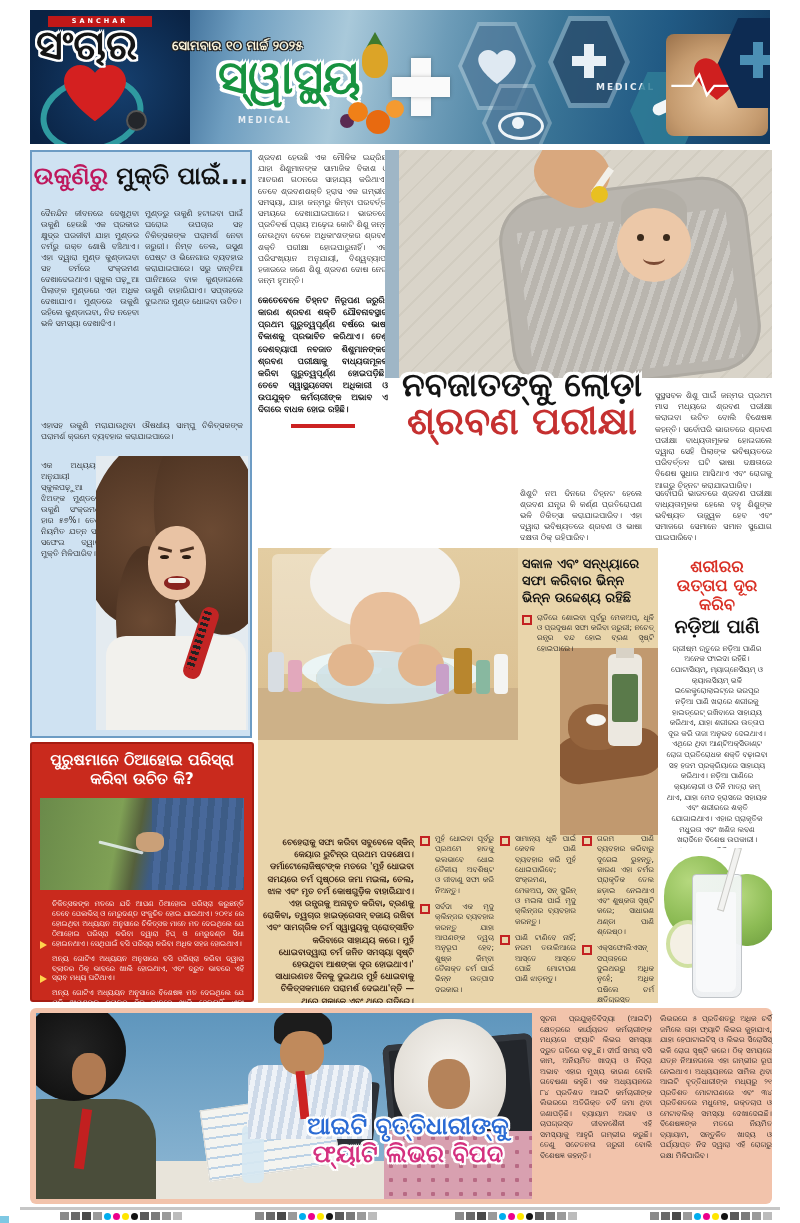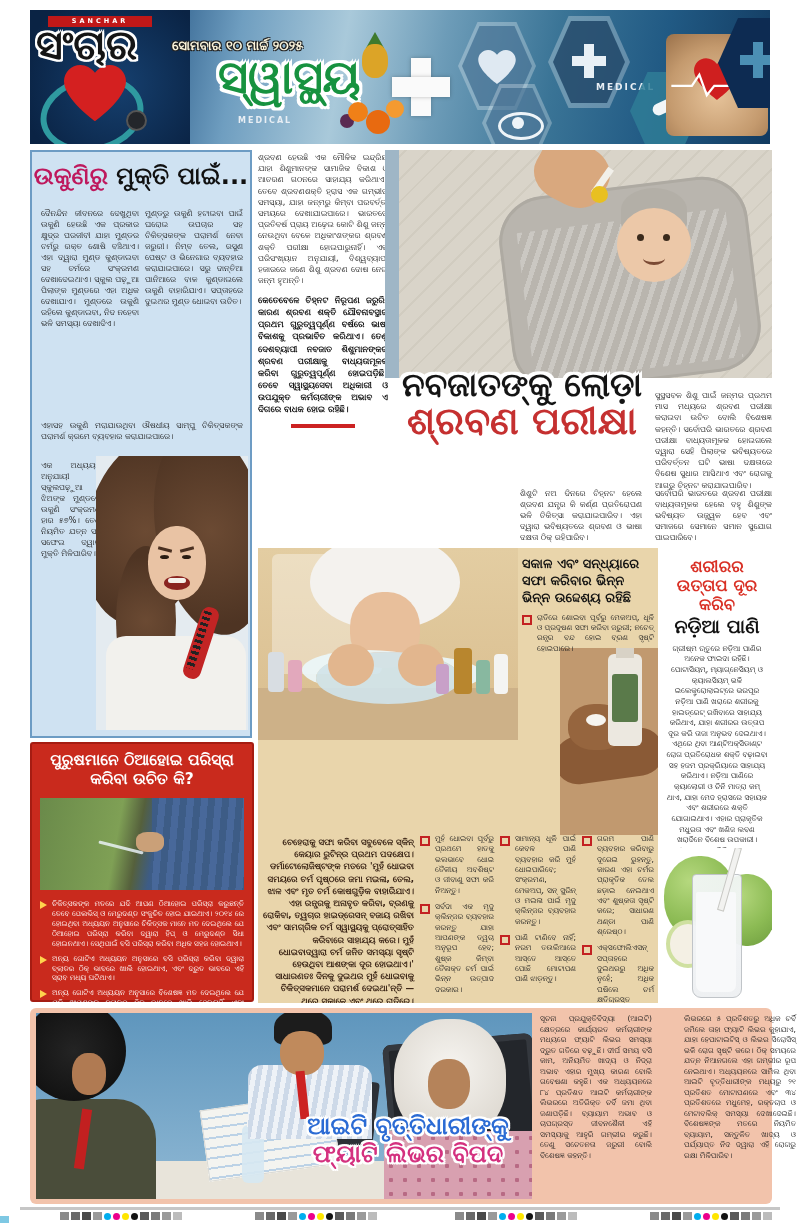--- a/index.html
+++ b/index.html
@@ -168,21 +168,21 @@
   #gwater{left:34px;top:44px;width:40px;height:100px;background:#f8f9fa;border-radius:2px 2px 7px 7px;}
   #straw{left:64px;top:-2px;width:5px;height:64px;background:#f2f2f0;border:1px solid #c8c8c4;transform:rotate(16deg);}
   
   #redbox{left:30px;top:742px;width:224px;height:260px;background:#c92a1d;border:2px solid #a51c12;border-radius:3px;box-sizing:border-box;}
   #red-head{margin-top:7px;text-align:center;color:#fff;font-size:15.5px;font-weight:bold;line-height:1.25;}
   #red-photo{left:8px;top:54px;width:204px;height:92px;overflow:hidden;
     background:linear-gradient(100deg,#6a8a4a 0%,#7fa055 38%,#55603c 48%,#3d5c86 56%,#48689a 100%);}
   #jeans{left:112px;top:0;width:92px;height:92px;background:repeating-linear-gradient(95deg,#3d5c86 0 7px,#48689a 7px 14px);}
   #jhand{left:96px;top:34px;width:28px;height:20px;background:#caa078;border-radius:40%;}
   #stream{left:58px;top:48px;width:46px;height:3px;background:rgba(240,248,255,.8);border-radius:2px;transform:rotate(14deg);}
-  .redli{display:flex;margin:5px 8px 0 8px;}
+  .redli{display:flex;margin:5px 8px 0 8px;align-items:flex-end;}
   .redli .ar{flex:0 0 auto;width:0;height:0;border-top:4px solid transparent;border-bottom:4px solid transparent;border-left:7px solid #ffd34d;margin:2px 5px 0 0;}
   .redli .tx{color:#fff;font-size:7.3px;line-height:1.36;text-align:justify;}
   
   #itsec{left:30px;top:1008px;width:742px;height:196px;background:#f2c3ab;border-radius:6px;}
   #it-photo{left:6px;top:5px;width:496px;height:186px;overflow:hidden;background:linear-gradient(#5f96bd,#8fb8d4);}
   #it-desk{left:0;top:148px;width:496px;height:38px;background:#e8e4da;}
   #mon1{left:352px;top:26px;width:150px;height:142px;background:#23262b;border-radius:8px;transform:rotate(-5deg);box-shadow:inset 0 0 0 6px #34383e;}
   #mon2{left:248px;top:64px;width:92px;height:70px;background:#2c3036;border-radius:4px;transform:rotate(7deg);}
   #papers{left:168px;top:88px;width:132px;height:72px;background:#f4f4f0;transform:rotate(-8deg);
     box-shadow:inset 0 0 0 1px #d8d8d4;background-image:repeating-linear-gradient(#f4f4f0 0 8px,#bcd2e6 8px 10px);}
@@ -201,21 +201,21 @@
   #p3face{left:392px;top:46px;width:42px;height:50px;background:#b5835a;border-radius:45%;}
   #p3dress{left:348px;top:118px;width:148px;height:68px;background:#d8a0b0;
     background-image:radial-gradient(#b86a84 2px,transparent 2.5px);background-size:14px 14px;}
   #it-head{left:238px;top:100px;width:268px;text-align:center;line-height:1.16;}
   #it-h1{font-size:24px;font-weight:900;color:#2b6bd4;
     text-shadow:-2px -2px 0 #fff,2px -2px 0 #fff,-2px 2px 0 #fff,2px 2px 0 #fff,0 2px 0 #fff,0 -2px 0 #fff,2px 0 0 #fff,-2px 0 0 #fff;}
   #it-h2{font-size:24px;font-weight:900;color:#d4317f;
     text-shadow:-2px -2px 0 #fff,2px -2px 0 #fff,-2px 2px 0 #fff,2px 2px 0 #fff,0 2px 0 #fff,0 -2px 0 #fff,2px 0 0 #fff,-2px 0 0 #fff;}
   .it-col{top:1014px;font-size:7.5px;line-height:1.4;}
   #itc1{left:540px;width:112px;}
-  #itc2{left:660px;width:112px;margin-left:24px;}
+  #itc2{left:660px;width:112px;}
   
   #regline{left:20px;top:1207px;width:760px;height:3px;background:#c6c6c6;}
   .reg{top:1212px;height:8px;display:flex;align-items:center;gap:2px;}
   .reg .g{width:9px;height:8px;}
   .reg .d{width:7px;height:7px;border-radius:50%;}
   #blue-chip{left:0;top:1216px;width:9px;height:7px;background:#7ec8e3;}
 </style>
 </head>
 <body>
 

